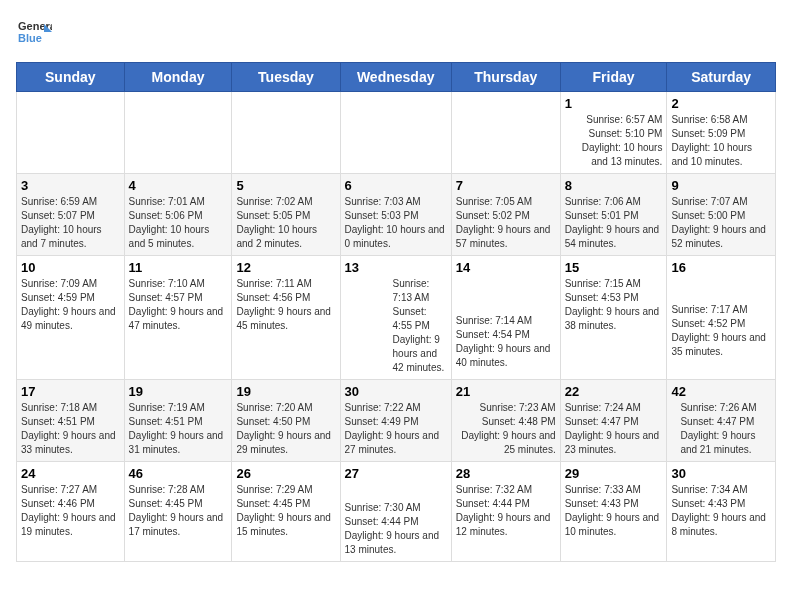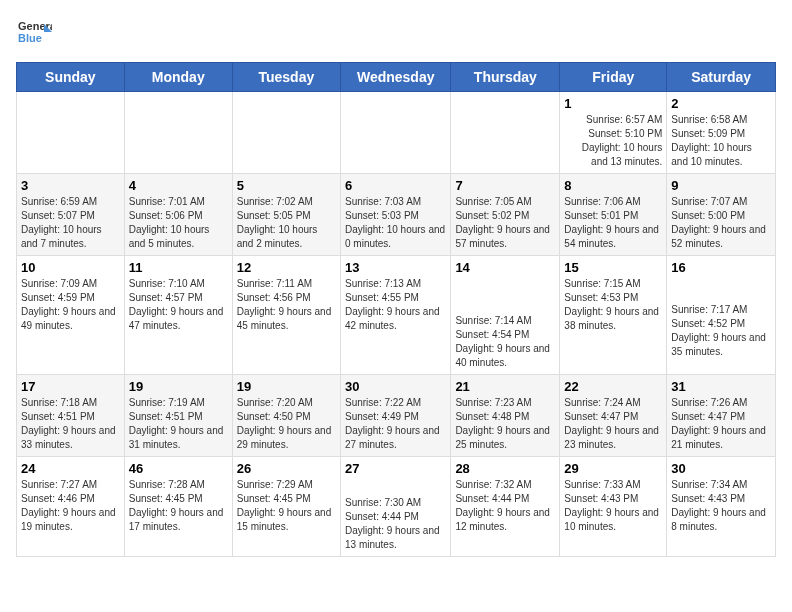--- a/index.html
+++ b/index.html
@@ -189,21 +189,21 @@
 Daylight: 9 hours and 47 minutes.</div>
         </td>
         <td>
           <span class="day-num">12</span>
           <div class="day-info" style="white-space: pre-line;">Sunrise: 7:11 AM
 Sunset: 4:56 PM
 Daylight: 9 hours and 45 minutes.</div>
         </td>
         <td>
           <span class="day-num">13</span>
-          <div class="day-info" style="white-space: pre-line;">Sunrise: 7:13 AM
+          <div class="day-info" style="white-space: pre-line; margin-left: 48px;">Sunrise: 7:13 AM
 Sunset: 4:55 PM
 Daylight: 9 hours and 42 minutes.</div>
         </td>
         <td>
           <span class="day-num">14</span>
           <div class="day-info" style="white-space: pre-line; margin-top: 39px;">Sunrise: 7:14 AM
 Sunset: 4:54 PM
 Daylight: 9 hours and 40 minutes.</div>
         </td>
         <td>
@@ -239,33 +239,33 @@
 Daylight: 9 hours and 29 minutes.</div>
         </td>
         <td>
           <span class="day-num">30</span>
           <div class="day-info" style="white-space: pre-line;">Sunrise: 7:22 AM
 Sunset: 4:49 PM
 Daylight: 9 hours and 27 minutes.</div>
         </td>
         <td>
           <span class="day-num">21</span>
-          <div class="day-info" style="white-space: pre-line;">Sunrise: 7:23 AM
+          <div class="day-info" style="white-space: pre-line; text-align: right;">Sunrise: 7:23 AM
 Sunset: 4:48 PM
 Daylight: 9 hours and 25 minutes.</div>
         </td>
         <td>
           <span class="day-num">22</span>
           <div class="day-info" style="white-space: pre-line;">Sunrise: 7:24 AM
 Sunset: 4:47 PM
 Daylight: 9 hours and 23 minutes.</div>
         </td>
         <td>
-          <span class="day-num">31</span>
-          <div class="day-info" style="white-space: pre-line;">Sunrise: 7:26 AM
+          <span class="day-num">42</span>
+          <div class="day-info" style="white-space: pre-line; margin-left: 9px;">Sunrise: 7:26 AM
 Sunset: 4:47 PM
 Daylight: 9 hours and 21 minutes.</div>
         </td>
       </tr>
       <tr>
         <td>
           <span class="day-num">24</span>
           <div class="day-info" style="white-space: pre-line;">Sunrise: 7:27 AM
 Sunset: 4:46 PM
 Daylight: 9 hours and 19 minutes.</div>

